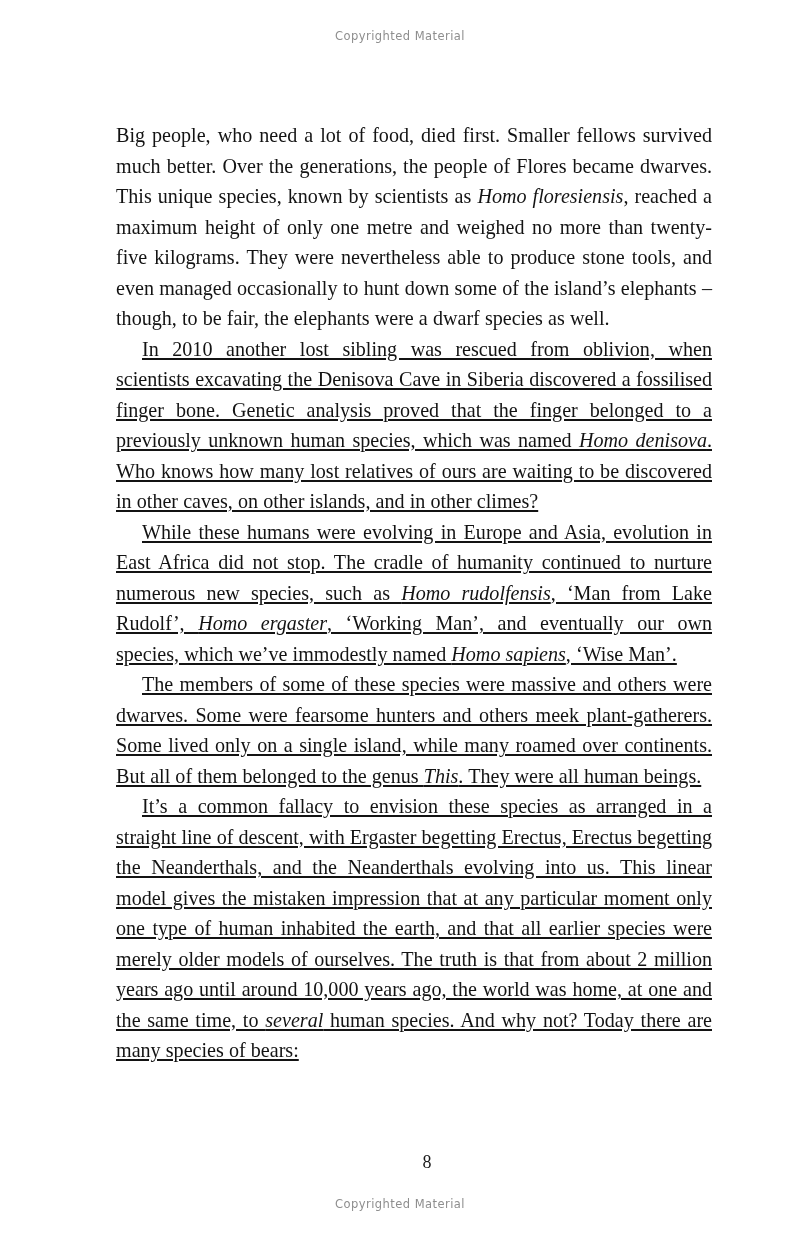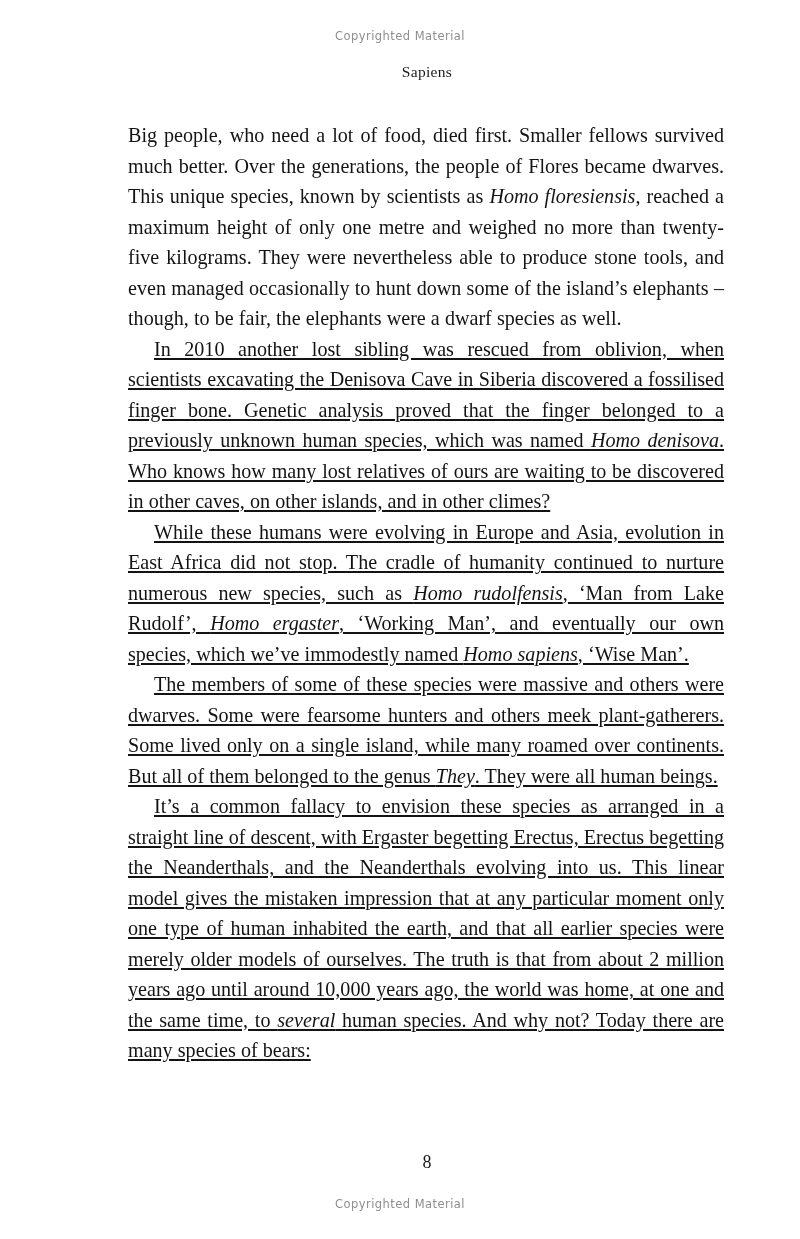--- a/index.html
+++ b/index.html
@@ -46,21 +46,21 @@
     text-align: center;
     font-family: "Liberation Serif", "DejaVu Serif", serif;
     font-size: 15.5px;
     color: #1b1b1b;
     letter-spacing: 0.3px;
   }
 
   
   .text-column {
     position: absolute;
-    left: 128px;
+    left: 116px;
     top: 120px;
     width: 596px;
   }
 
   .para {
     margin: 0;
     text-align: justify;
     text-justify: inter-word;
     font-size: 20.1px;
     line-height: 30.5px;
@@ -86,27 +86,26 @@
     color: #1b1b1b;
   }
 </style>
 </head>
 <body>
 
 <div class="page">
 
   <div class="watermark watermark-top">Copyrighted Material</div>
 
-  <div class="running-head">Sapiens</div>
 
   <div class="text-column">
       <p class="para"><span>Big people, who need a lot of food, died first. Smaller fellows survived much better. Over the generations, the people of Flores became dwarves. This unique species, known by scientists as </span><i>Homo floresiensis</i><span>, reached a maximum height of only one metre and weighed no more than twenty-five kilograms. They were nevertheless able to produce stone tools, and even managed occasionally to hunt down some of the island’s elephants – though, to be fair, the elephants were a dwarf species as well.</span></p>
       <p class="para indent"><span>In 2010 another lost sibling was rescued from oblivion, when scientists excavating the Denisova Cave in Siberia discovered a fossilised finger bone. Genetic analysis proved that the finger belonged to a previously unknown human species, which was named </span><i>Homo denisova</i><span>. Who knows how many lost relatives of ours are waiting to be discovered in other caves, on other islands, and in other climes?</span></p>
       <p class="para indent"><span>While these humans were evolving in Europe and Asia, evolution in East Africa did not stop. The cradle of humanity continued to nurture numerous new species, such as </span><i>Homo rudolfensis</i><span>, ‘Man from Lake Rudolf’, </span><i>Homo ergaster</i><span>, ‘Working Man’, and eventually our own species, which we’ve immodestly named </span><i>Homo sapiens</i><span>, ‘Wise Man’.</span></p>
-      <p class="para indent"><span>The members of some of these species were massive and others were dwarves. Some were fearsome hunters and others meek plant-gatherers. Some lived only on a single island, while many roamed over continents. But all of them belonged to the genus </span><i>They</i><span>. They were all human beings.</span></p>
+      <p class="para indent"><span>The members of some of these species were massive and others were dwarves. Some were fearsome hunters and others meek plant-gatherers. Some lived only on a single island, while many roamed over continents. But all of them belonged to the genus </span><i>This</i><span>. They were all human beings.</span></p>
       <p class="para indent"><span>It’s a common fallacy to envision these species as arranged in a straight line of descent, with Ergaster begetting Erectus, Erectus begetting the Neanderthals, and the Neanderthals evolving into us. This linear model gives the mistaken impression that at any particular moment only one type of human inhabited the earth, and that all earlier species were merely older models of ourselves. The truth is that from about 2 million years ago until around 10,000 years ago, the world was home, at one and the same time, to </span><i>several</i><span> human species. And why not? Today there are many species of bears:</span></p>
     </div>
 
   <div class="folio">8</div>
 
   <div class="watermark watermark-bottom">Copyrighted Material</div>
 
 </div>
 
 </body></html>

